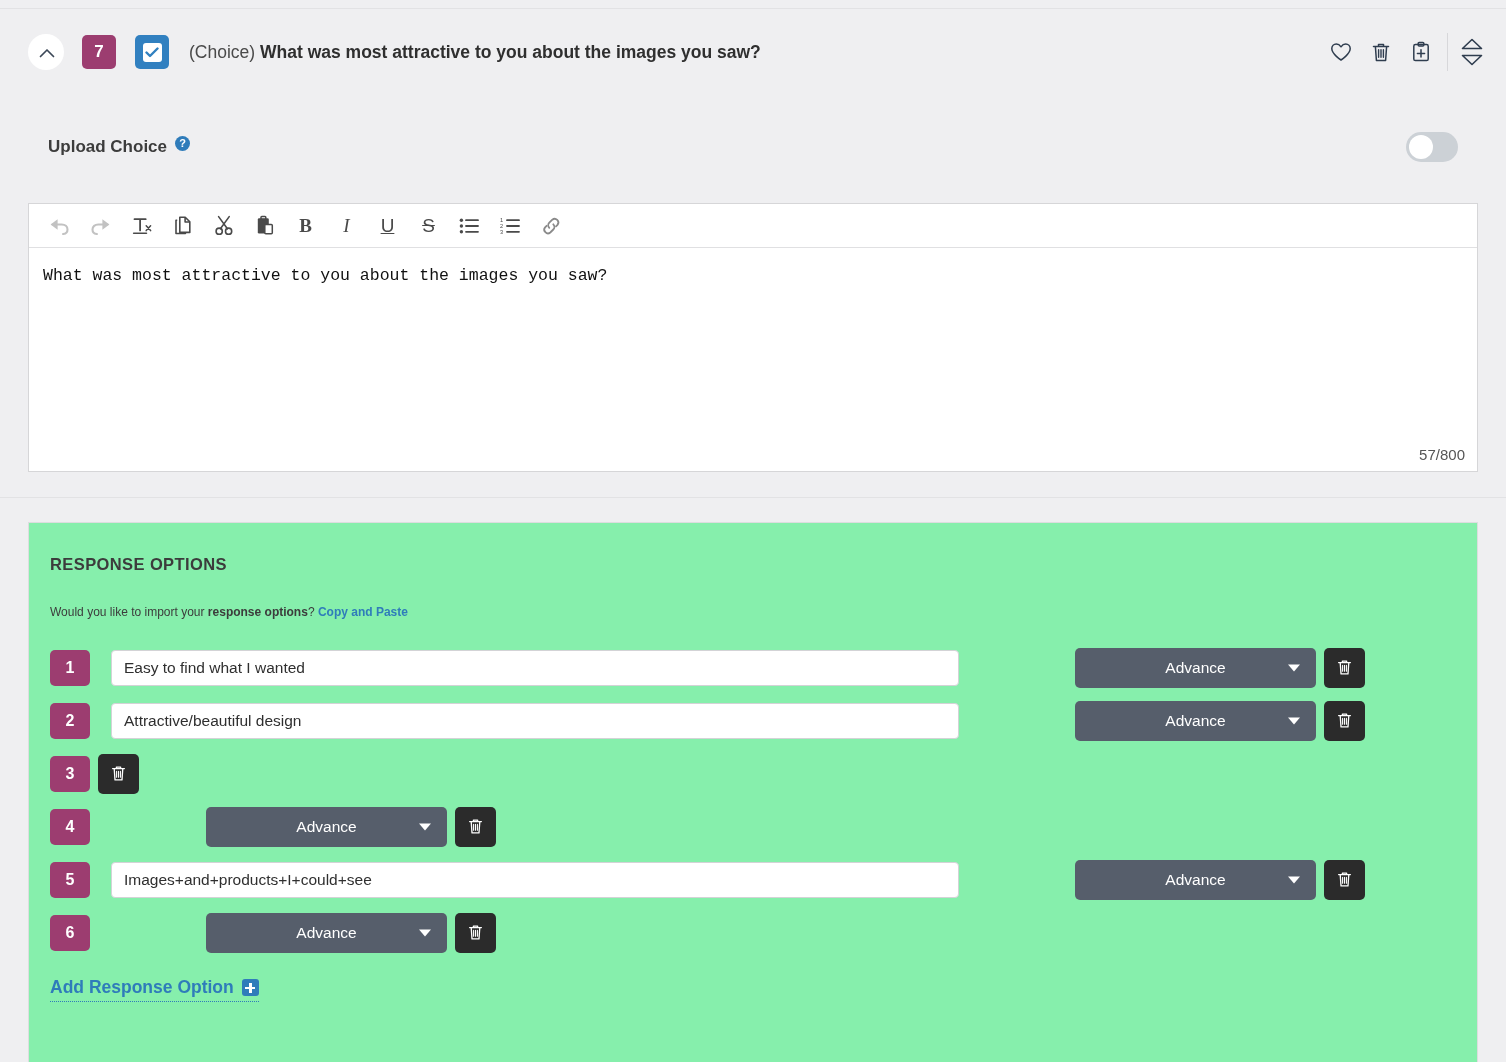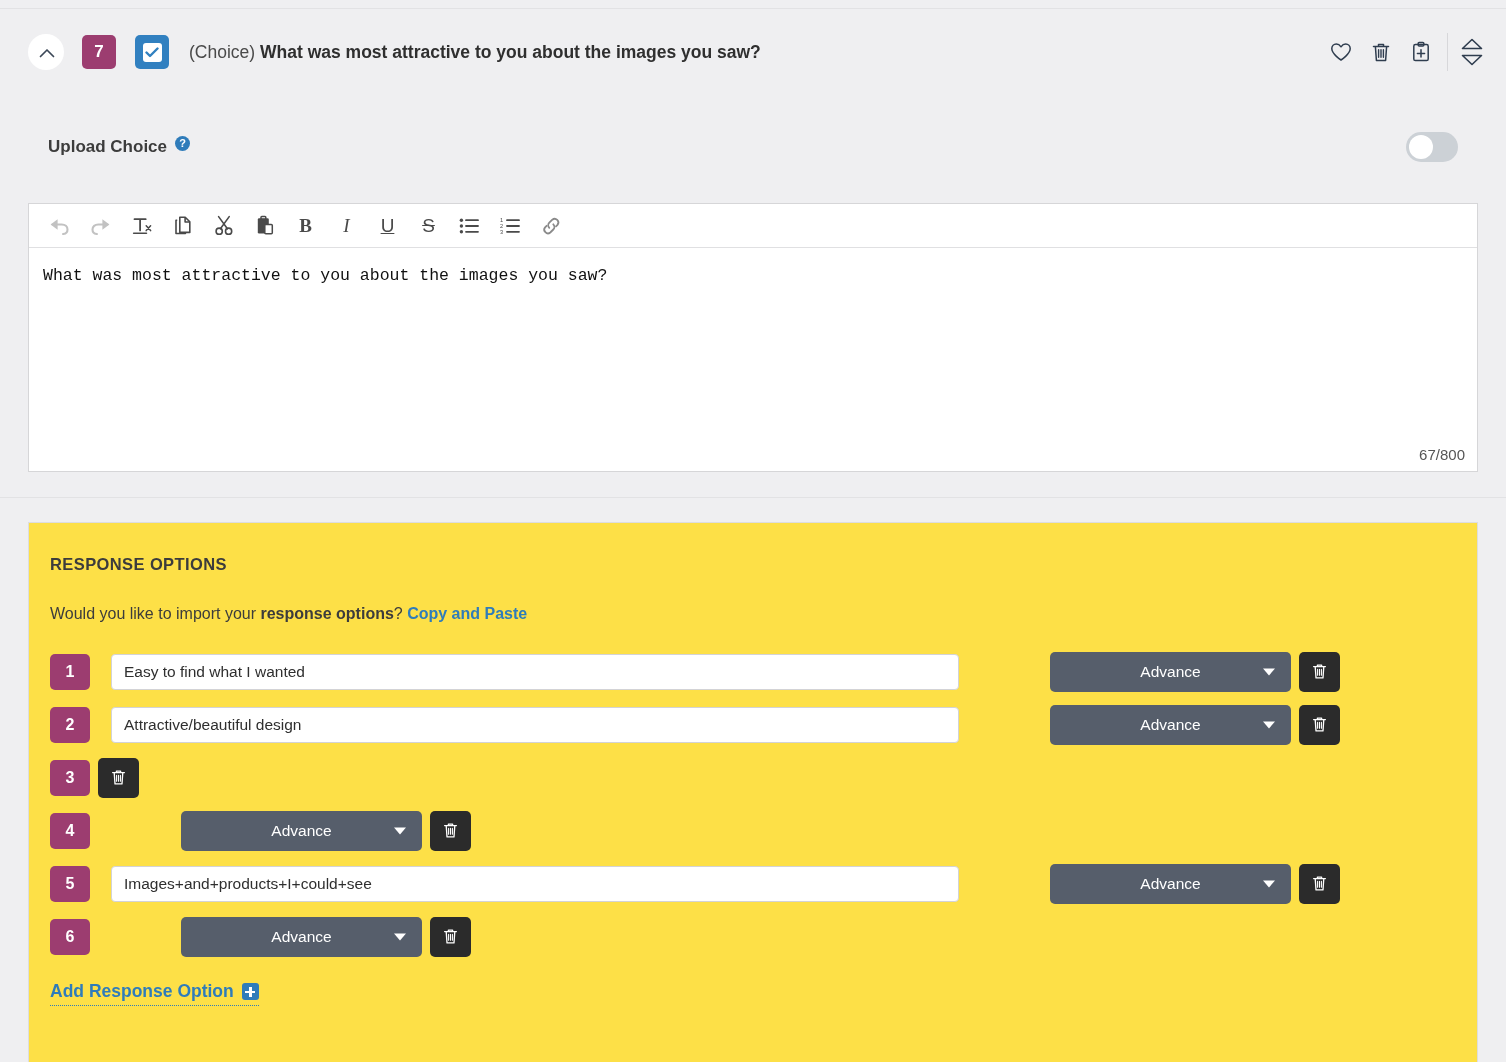--- a/index.html
+++ b/index.html
@@ -127,28 +127,28 @@
     font-size: 15px; color: #555;
   }
 
   
   .section-rule { position:absolute; left:0; top:497px; width:1506px; height:1px; background:#e2e2e4; }
 
   
   .resp-panel {
     position: absolute; left: 28px; top: 522px;
     width: 1450px; height: 540px;
-    background: #fde047; border: 1px solid #dddddf; border-bottom: none;
+    background: #86efac; border: 1px solid #dddddf; border-bottom: none;
   }
   .resp-title {
     margin: 32px 0 0 21px; font-size: 16.5px; font-weight: bold;
     letter-spacing: 0.4px; color: #3c3c3c;
   }
   .resp-import {
-    margin: 31px 0 0 21px; font-size: 16px; color: #3c3c3c;
+    margin: 31px 0 0 21px; font-size: 12px; color: #3c3c3c;
   }
   .resp-import b { font-weight: bold; }
   .resp-import a { color: #2f7cba; font-weight: bold; text-decoration: none; cursor: pointer; }
 
   .opt-list { margin-top: 22px; }
   .opt-row {
     display: flex; align-items: center; height: 53px; padding-left: 21px;
   }
   .opt-num {
     width: 40px; height: 36px; flex: none;
@@ -156,21 +156,21 @@
     font-size: 16px; font-weight: bold;
     display: flex; align-items: center; justify-content: center;
   }
   .opt-input {
     margin-left: 21px; width: 848px; height: 36px; flex: none;
     background: #fff; border: 1px solid #d3d3d6; border-radius: 4px;
     font-family: "Liberation Sans", sans-serif;
     font-size: 15.5px; color: #2f2f2f; padding: 0 12px;
   }
   .opt-select {
-    margin-left: 91px; width: 241px; height: 40px; flex: none;
+    margin-left: 116px; width: 241px; height: 40px; flex: none;
     background: #565e6b; border: none; border-radius: 5px;
     color: #fff; font-size: 15.5px;
     display: flex; align-items: center; justify-content: center;
     position: relative; cursor: pointer;
   }
   .opt-select .caret {
     position: absolute; right: 16px; top: 50%; transform: translateY(-50%);
     width: 0; height: 0;
     border-left: 6px solid transparent; border-right: 6px solid transparent;
     border-top: 7px solid #fff;
@@ -370,21 +370,21 @@
         <svg width="21" height="20" viewBox="0 0 21 20">
           <path d="M8.3 11.9a3.7 3.7 0 010-5.2l3-3a3.7 3.7 0 015.2 5.2l-1.5 1.5" fill="none" stroke="#8a8a8a" stroke-width="1.8" stroke-linecap="round"></path>
           <path d="M12.3 8.3a3.7 3.7 0 010 5.2l-3 3a3.7 3.7 0 01-5.2-5.2l1.5-1.5" fill="none" stroke="#8a8a8a" stroke-width="1.8" stroke-linecap="round"></path>
         </svg>
       </button>
     </div>
 
     <div class="editor-body">
       <span>What was most attractive to you about the images you saw?</span>
     </div>
-    <div class="char-count">67/800</div>
+    <div class="char-count">57/800</div>
   </div>
 
   <div class="section-rule"></div>
 
   <div class="resp-panel">
 
     <div class="resp-title">RESPONSE OPTIONS</div>
 
     <div class="resp-import">
       <span>Would you like to import your </span><b>response options</b><span>? </span><a>Copy and Paste</a>

